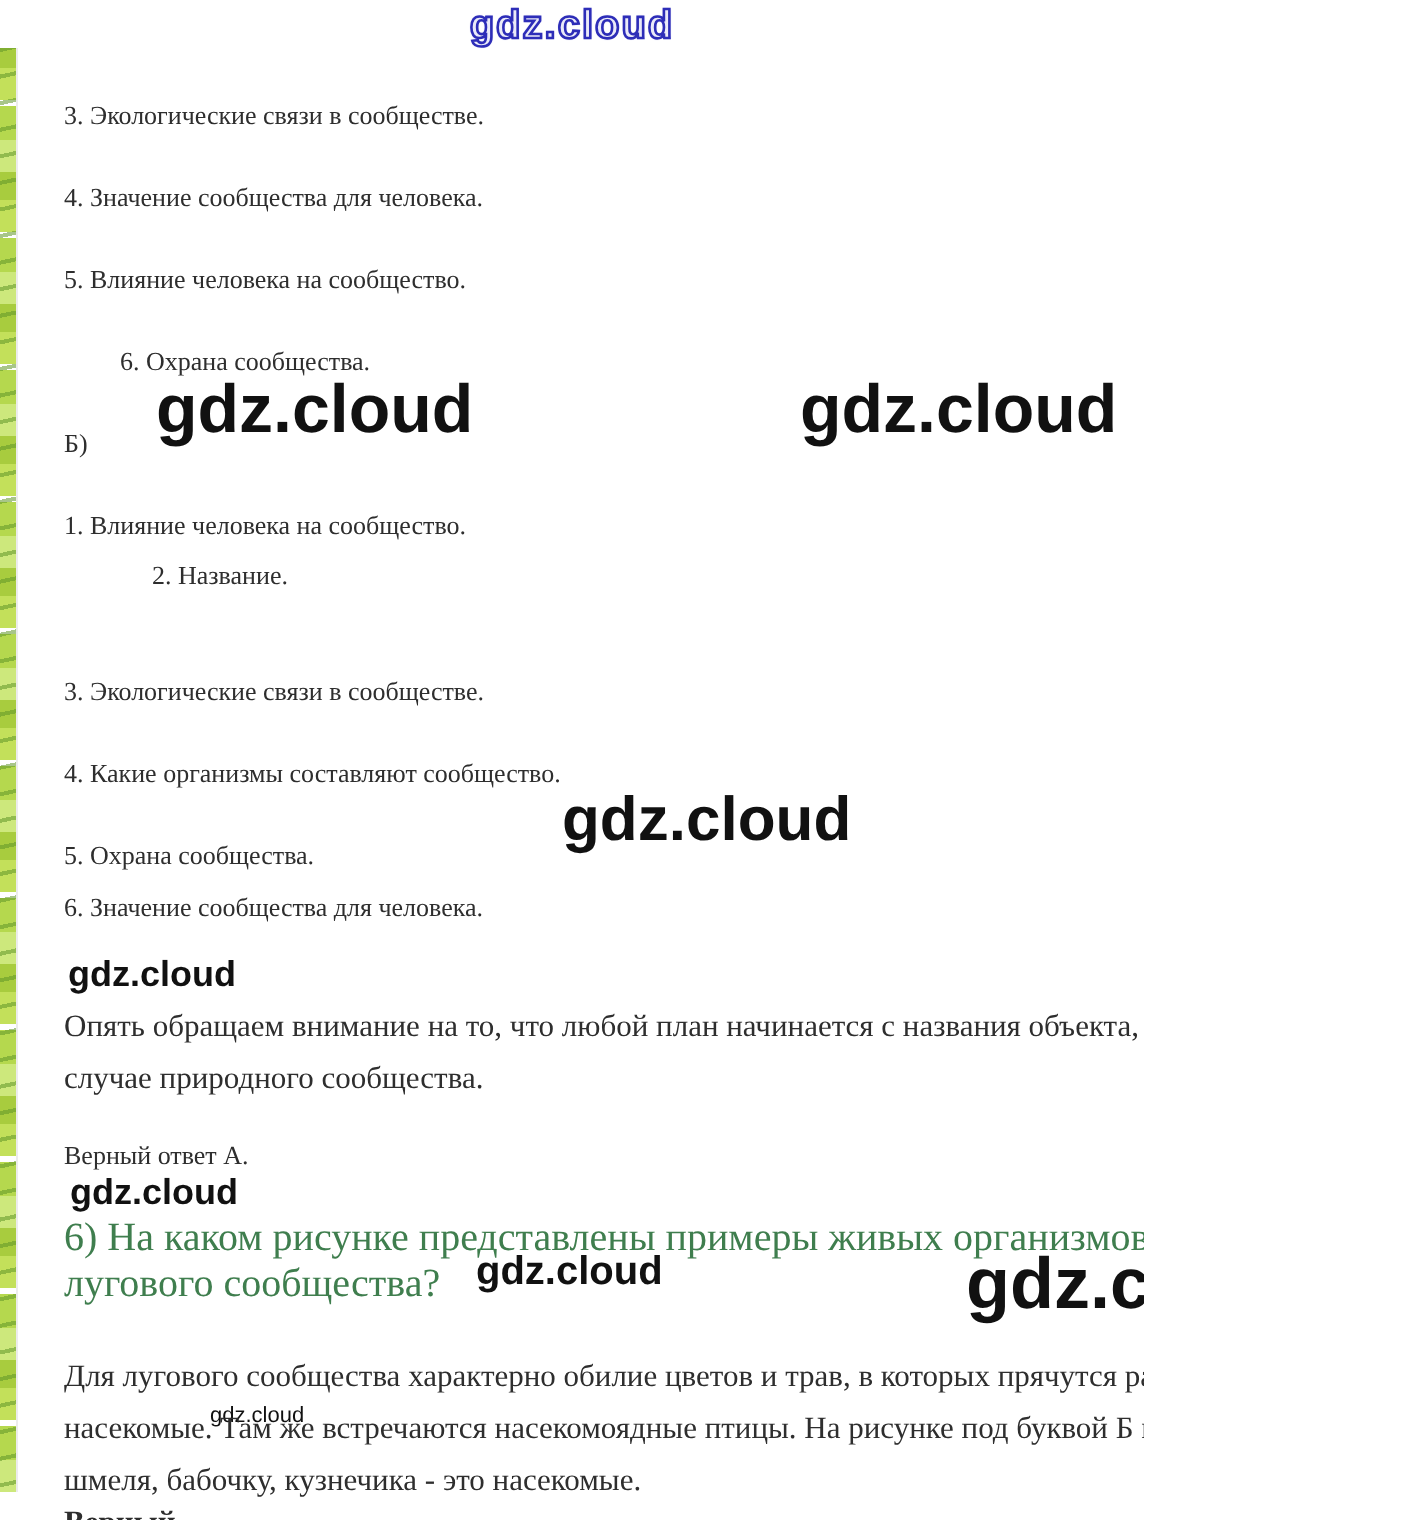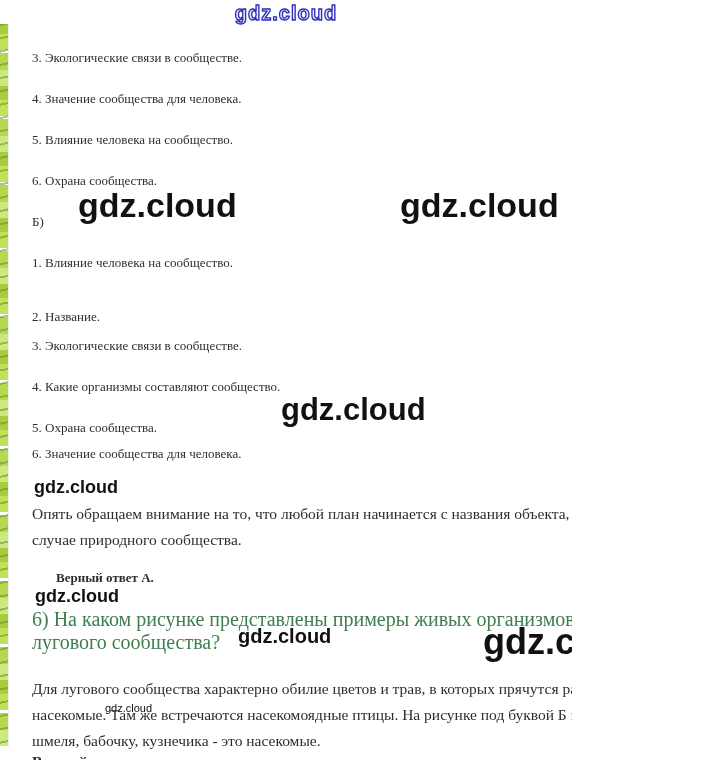--- a/index.html
+++ b/index.html
@@ -57,41 +57,41 @@
   }
   .para {
     position: absolute;
     left: 32px;
     width: 616px;
     font-size: 15.5px;
     line-height: 26px;
     color: #2e2e2e;
     white-space: normal;
   }
-  .bold { font-weight: bold; margin-left: 24px; }
+  .bold { font-weight: normal; }
   .question-heading {
     position: absolute;
     left: 32px; top: 608px;
     width: 600px;
     font-size: 20px;
     font-weight: normal;
     line-height: 23px;
     color: #3f7e4e;
   }
   .cutoff-line {
     position: absolute;
     left: 32px; top: 753px;
     font-size: 15.5px;
     font-weight: bold;
     color: #2e2e2e;
   }
   
-  .a0 { top: 50px; }  .a1 { top: 91px; }  .a2 { top: 132px; } .a3 { top: 173px; }
+  .a0 { top: 50px; }  .a1 { top: 91px; }  .a2 { top: 132px; } .a3 { top: 173px; margin-left: 28px; }
   .blabel { top: 214px; }
-  .b0 { top: 255px; } .b1 { top: 309px; } .b2 { top: 338px; }
+  .b0 { top: 255px; } .b1 { top: 280px; margin-left: 44px; } .b2 { top: 338px; }
   .b3 { top: 379px; } .b4 { top: 420px; } .b5 { top: 446px; }
   .note-para { top: 501px; }
   .answer-line { top: 570px; }
   .explanation-para { top: 661px; margin-top: 15px; }
 </style>
 </head>
 <body>
 
 <div class="page">
 

